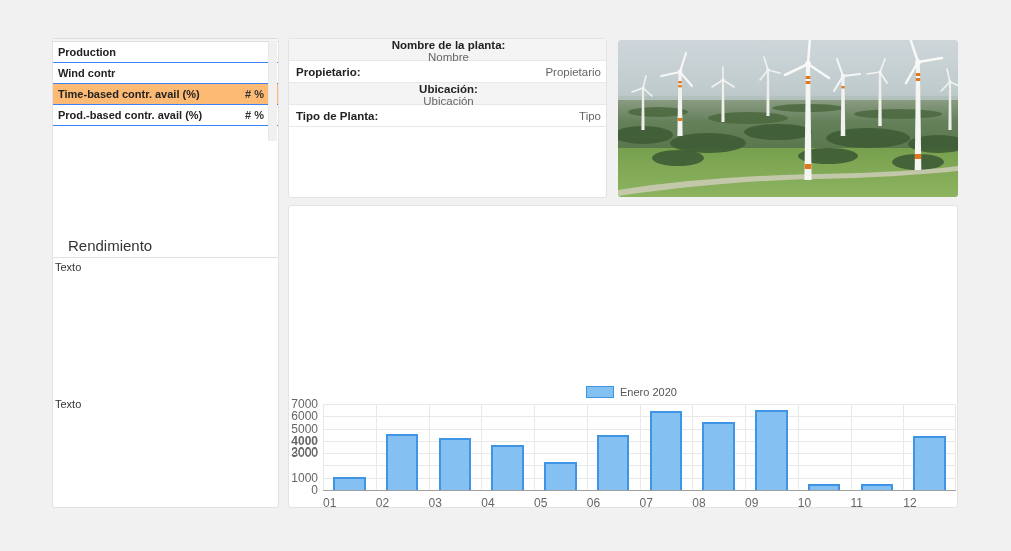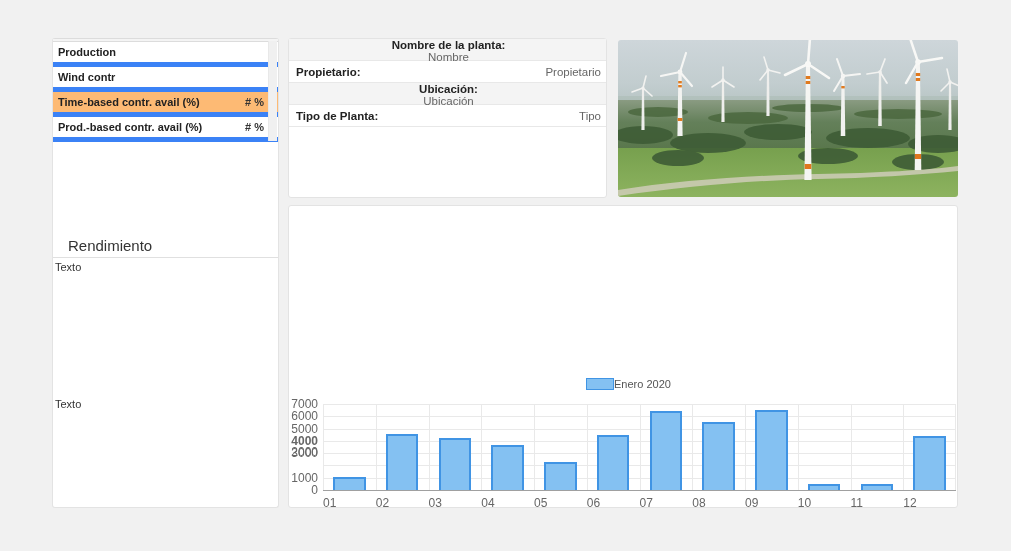--- a/index.html
+++ b/index.html
@@ -12,21 +12,21 @@
   .panel{
     position:absolute;background:#ffffff;
     border:1px solid #e3e3e3;border-radius:3px;
     box-sizing:border-box;
   }
   
   #left-panel{left:52px;top:38px;width:227px;height:470px;border-top:1px solid #dcdcdc;}
   .metric-sliver{height:2px;background:#f4f4f4;border-bottom:1px solid #dcdcdc;}
   .metric-row{
     display:flex;justify-content:space-between;align-items:center;
-    height:20px;border-bottom:5px solid #3b82f6;
+    height:20px;border-bottom:1px solid #3b82f6;
     padding:0 14px 0 5px;font-size:11px;font-weight:bold;color:#222;
   }
   .metric-row.shaded{background:#fdba74;}
   .metric-value{color:#333;}
   .table-scrollbar{
     position:absolute;top:2px;right:1px;width:8px;height:100px;
     background:#f0f0f0;border-left:1px solid #e8e8e8;
   }
   .section-heading{
     position:absolute;left:0;right:0;height:22px;line-height:22px;
@@ -53,22 +53,22 @@
   .info-value{color:#666;}
   
   #photo{
     position:absolute;left:618px;top:40px;width:340px;height:157px;
     border-radius:3px;overflow:hidden;
   }
   #photo svg{display:block;width:100%;height:100%;}
   
   #chart-panel{left:288px;top:205px;width:670px;height:303px;}
   #chart-legend{
-    position:absolute;left:297px;top:172px;
-    display:flex;align-items:center;
+    position:absolute;left:297px;top:180px;
+    display:flex;align-items:center;gap:6px;
   }
   #legend-swatch{width:26px;height:10px;}
   #legend-label{font-size:11px;color:#555;}
   #chart-plot{
     position:absolute;left:34px;top:198px;width:633px;height:86px;
     border-bottom:1px solid #a0a0a0;
   }
   .hgrid{position:absolute;left:0;right:0;height:1px;background:#e9e9e9;}
   .vgrid{position:absolute;top:0;bottom:0;width:1px;background:#e9e9e9;}
   .bar{

